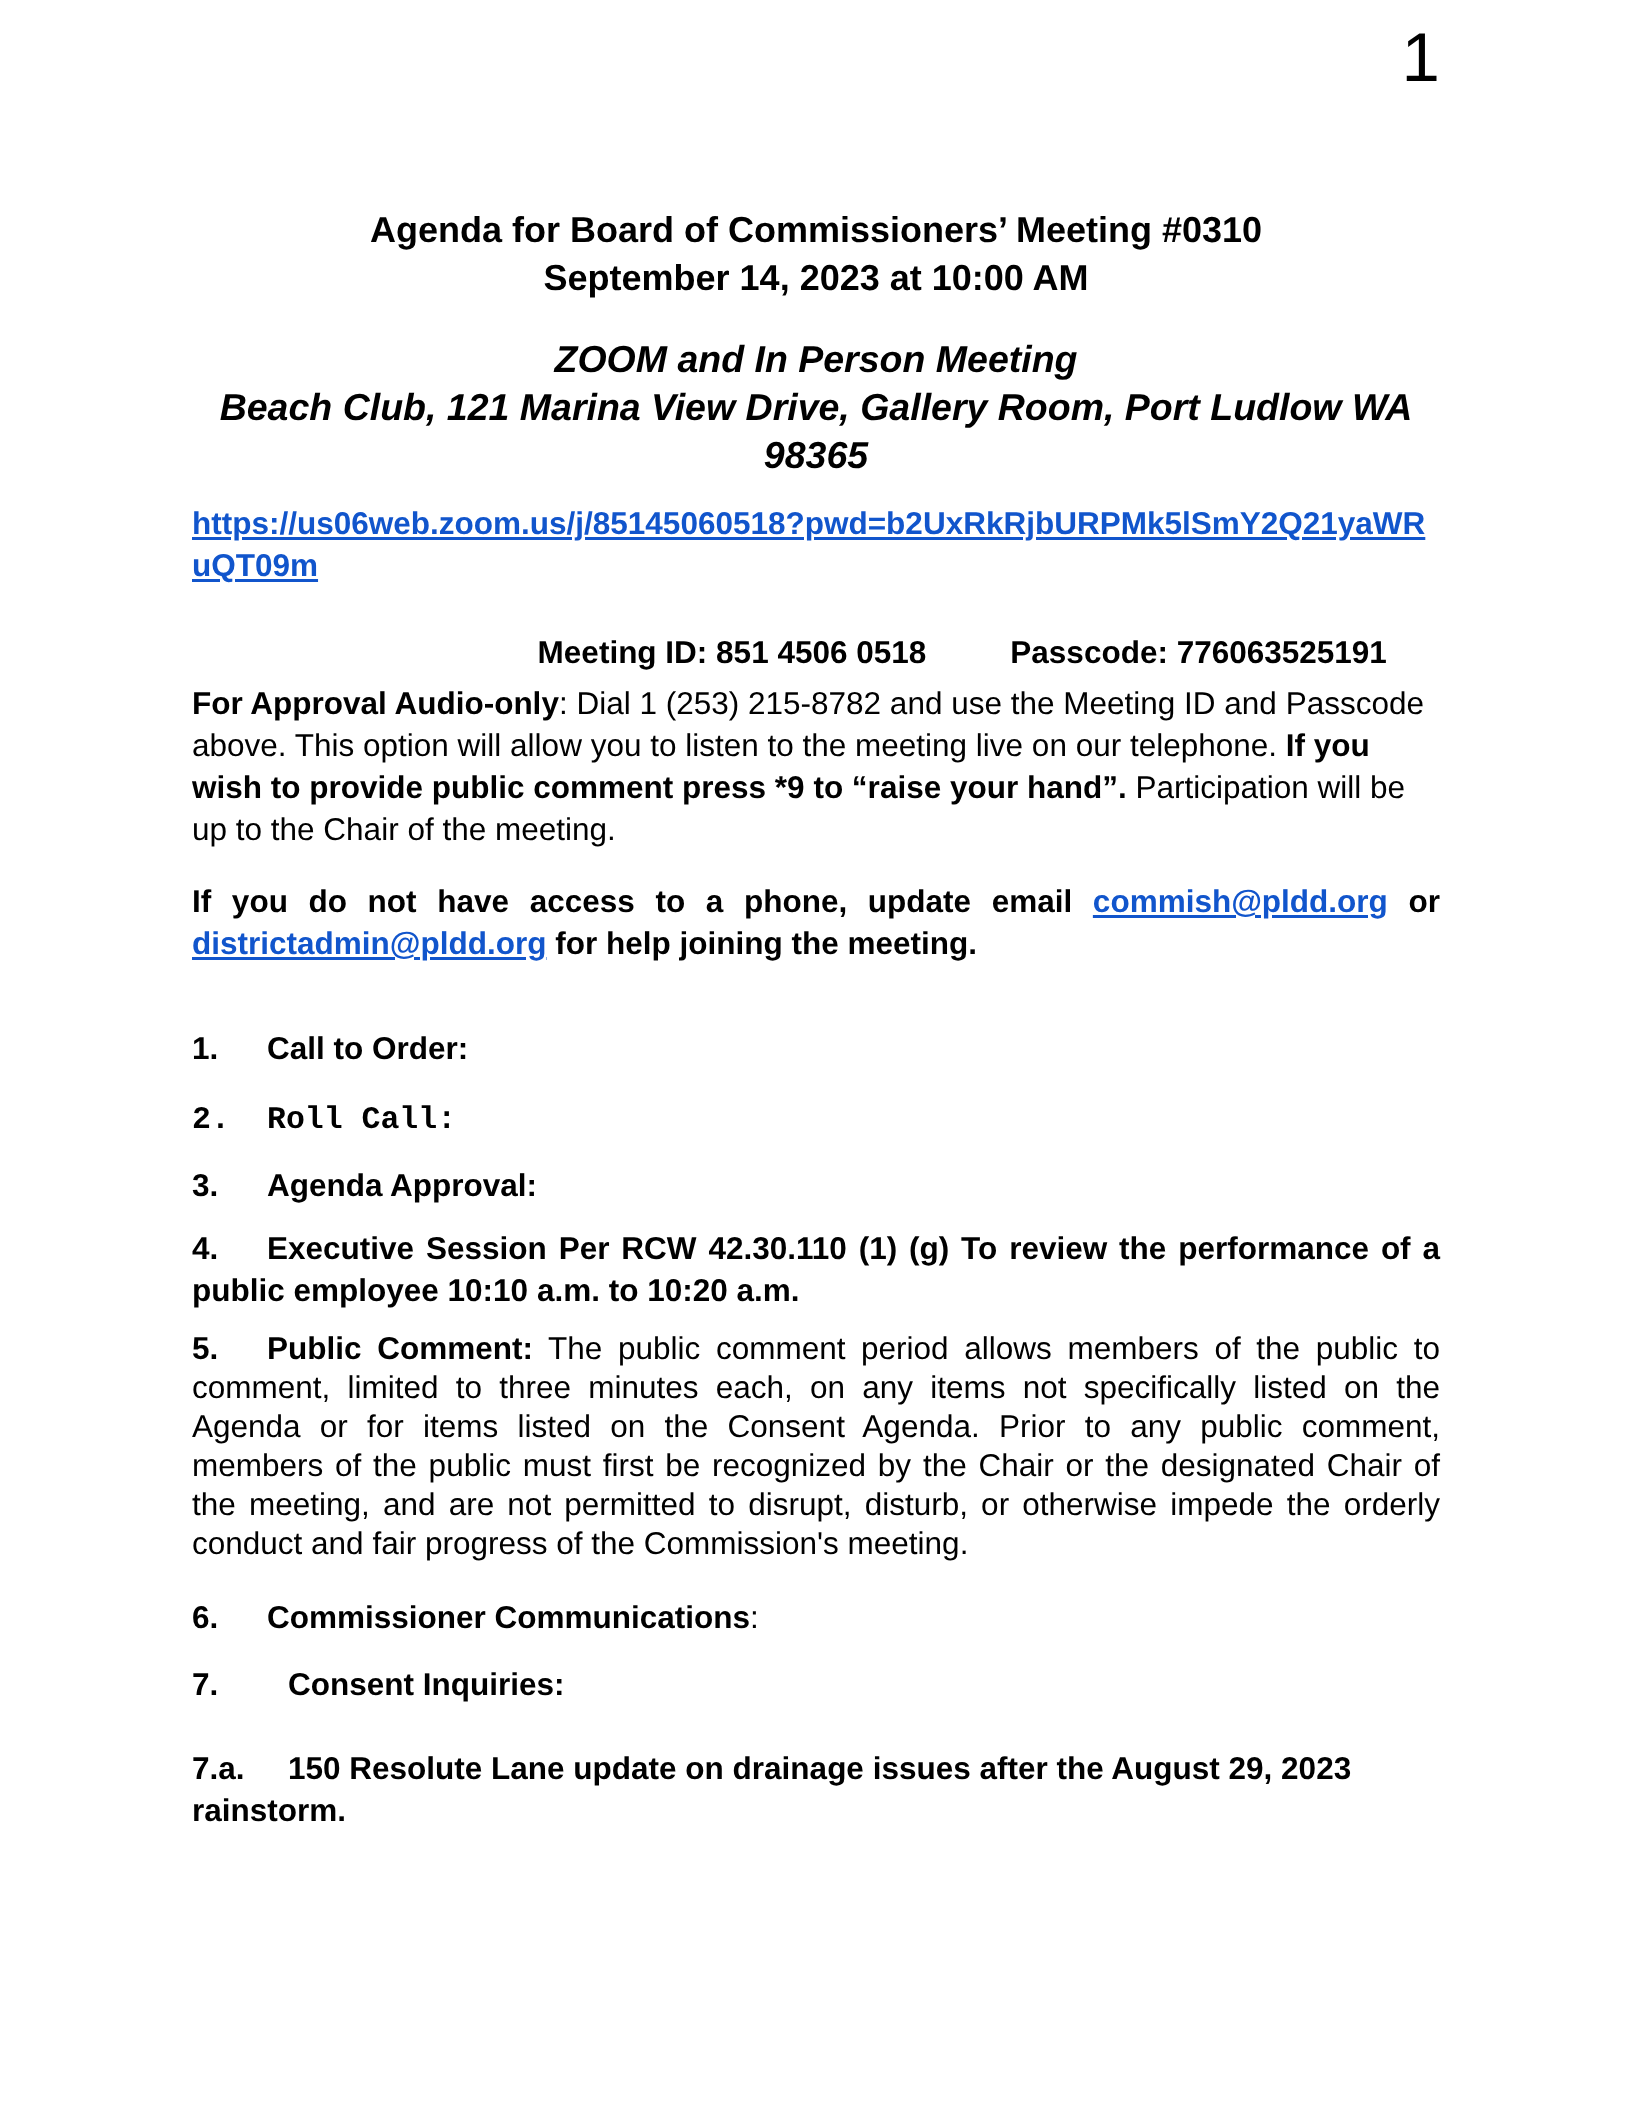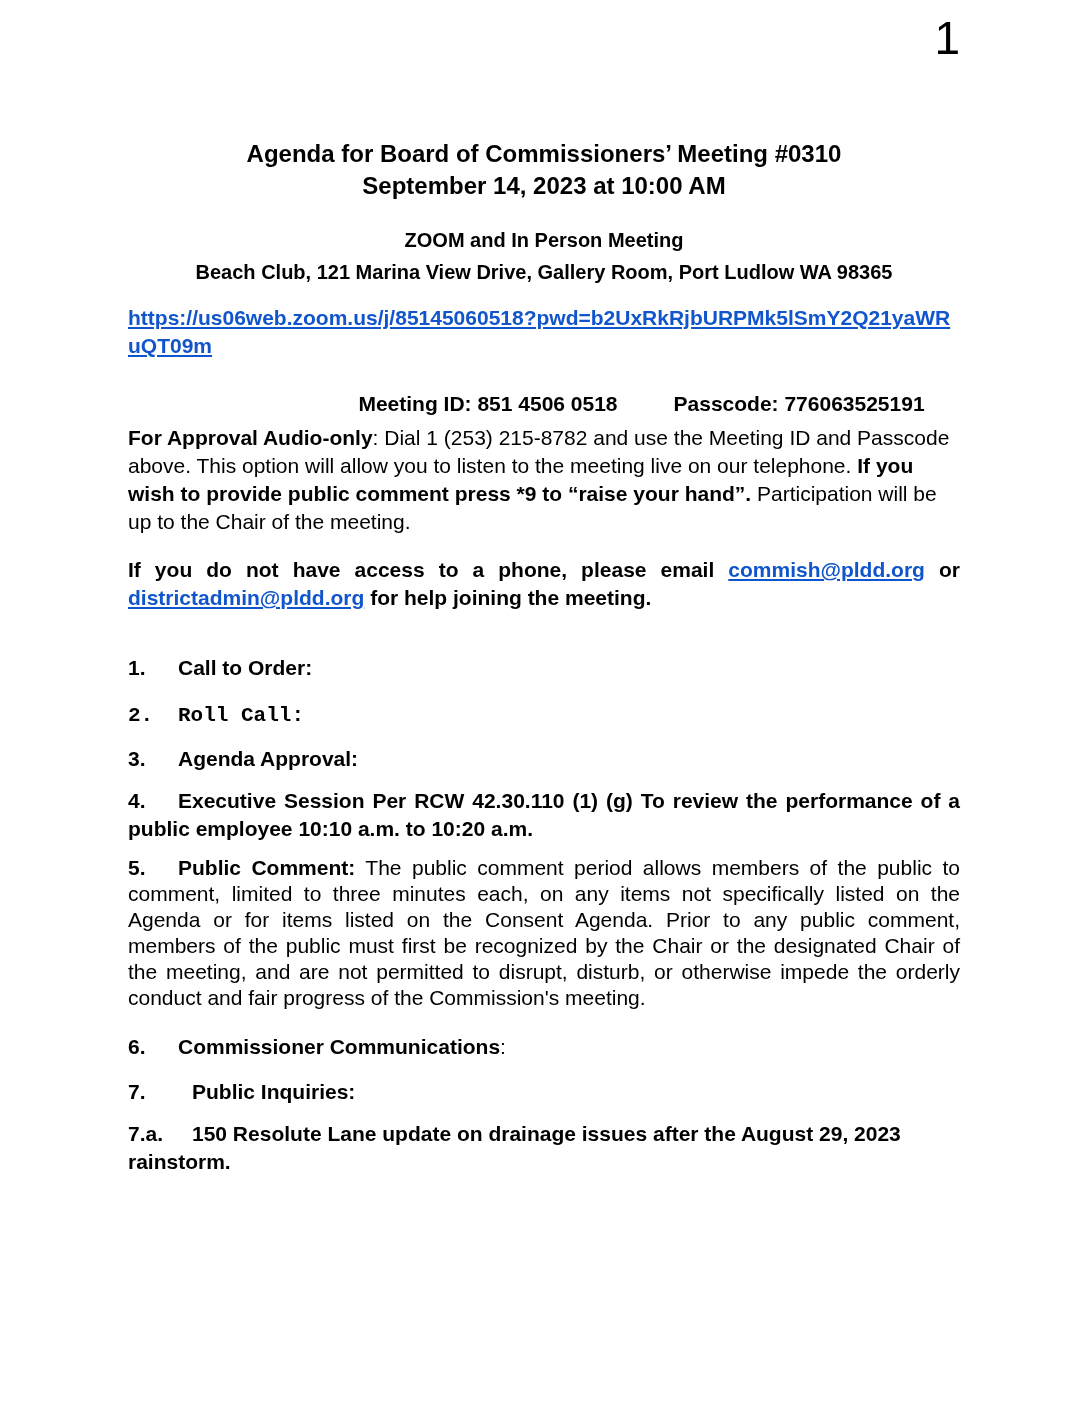--- a/index.html
+++ b/index.html
@@ -30,22 +30,23 @@
     margin-top: 76px;
     text-align: center;
     font-weight: 700;
     font-size: 24px;
     line-height: 32px;
   }
   .mblock {
     margin-top: 22px;
     text-align: center;
     font-weight: 700;
-    font-size: 20px;
+    font-size: 25px;
     line-height: 32px;
+    font-style: italic;
   }
   p { margin: 0; font-size: 21px; }
   .p-join {
     margin-top: 6px;
     line-height: 28px;
     text-align: justify;
   }
   .p-link {
     margin-top: 16px;
     line-height: 28px;
@@ -71,21 +72,21 @@
     text-align: justify;
   }
   .items p { line-height: 28px; }
   .item-1 { margin-top: 42px; }
   .item-2 { margin-top: 20px; font-family: Liberation Mono, monospace; }
   .item-3 { margin-top: 15px; }
   .item-4 { margin-top: 14px; text-align: justify; }
   .item-5 { margin-top: 12px; line-height: 26px !important; text-align: justify; }
   .item-6 { margin-top: 22px; }
   .item-7 { margin-top: 17px; }
-  .item-7a { margin-top: 14px; }
+  .item-7a { margin-top: 28px; }
   .inum {
     display: inline-block;
     width: 50px;
     font-weight: 700;
   }
   .inum.wide { width: 64px; }
   .b { font-weight: 700; }
   a.lnk, .lnk {
     color: #1155cc;
     text-decoration: underline;
@@ -110,26 +111,26 @@
     <div>Beach Club, 121 Marina View Drive, Gallery Room, Port Ludlow WA 98365</div>
   </div>
 
 
   <p class="p-link"><a class="lnk" href="#">https://us06web.zoom.us/j/85145060518?pwd=b2UxRkRjbURPMk5lSmY2Q21yaWRuQT09m</a></p>
 
   <p class="p-meet"><span>Meeting ID: 851 4506 0518</span><span class="gap"></span><span>Passcode: 776063525191</span></p>
 
   <p class="p-tel"><span class="b">For Approval Audio-only</span><span>: Dial 1 (253) 215-8782 and use the Meeting ID and Passcode above. This option will allow you to listen to the meeting live on our telephone. </span><span class="b">If you wish to provide public comment press *9 to “raise your hand”.</span><span> Participation will be up to the Chair of the meeting.</span></p>
 
-  <p class="p-email"><span class="b">If you do not have access to a phone, please email </span><a class="lnk b" href="#">commish@pldd.org</a><span class="b"> or </span><a class="lnk b" href="#">districtadmin@pldd.org</a><span class="b"> for help joining the meeting.</span></p>
+  <p class="p-email"><span class="b">If you do not have access to a phone, update email </span><a class="lnk b" href="#">commish@pldd.org</a><span class="b"> or </span><a class="lnk b" href="#">districtadmin@pldd.org</a><span class="b"> for help joining the meeting.</span></p>
 
   <div class="items">
     <p class="item-1"><span class="inum">1.</span><span><span class="b">Call to Order:</span></span></p>
     <p class="item-2"><span class="inum">2.</span><span><span class="b">Roll Call:</span></span></p>
     <p class="item-3"><span class="inum">3.</span><span><span class="b">Agenda Approval:</span></span></p>
     <p class="item-4"><span class="inum">4.</span><span><span class="b">Executive Session Per RCW 42.30.110 (1) (g) To review the performance of a public employee 10:10 a.m. to 10:20 a.m.</span></span></p>
     <p class="item-5"><span class="inum">5.</span><span><span class="b">Public Comment:</span><span> The public comment period allows members of the public to comment, limited to three minutes each, on any items not specifically listed on the Agenda or for items listed on the Consent Agenda. Prior to any public comment, members of the public must first be recognized by the Chair or the designated Chair of the meeting, and are not permitted to disrupt, disturb, or otherwise impede the orderly conduct and fair progress of the Commission's meeting.</span></span></p>
     <p class="item-6"><span class="inum">6.</span><span><span class="b">Commissioner Communications</span><span>:</span></span></p>
-    <p class="item-7"><span class="inum wide">7.</span><span><span class="b">Public Inquiries:</span></span></p>
+    <p class="item-7"><span class="inum wide">7.</span><span><span class="b">Consent Inquiries:</span></span></p>
     <p class="item-7a"><span class="inum wide">7.a.</span><span><span class="b">150 Resolute Lane update on drainage issues after the August 29, 2023 rainstorm.</span></span></p>
   </div>
 
 </div>
 
 </body></html>

